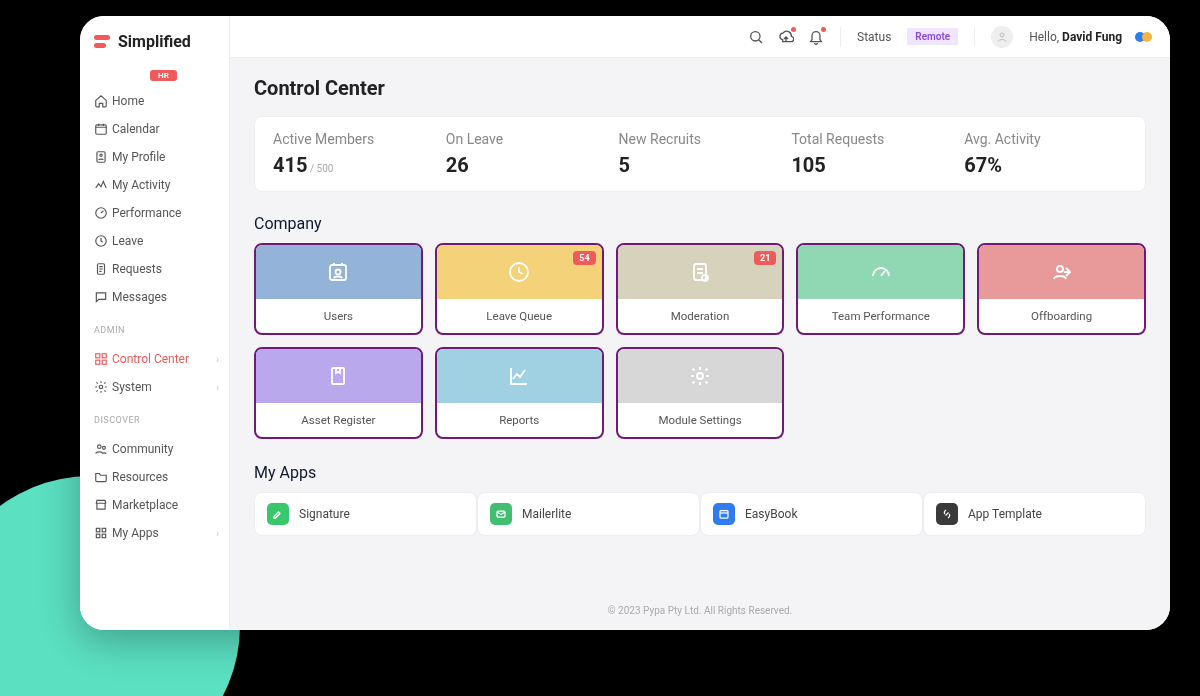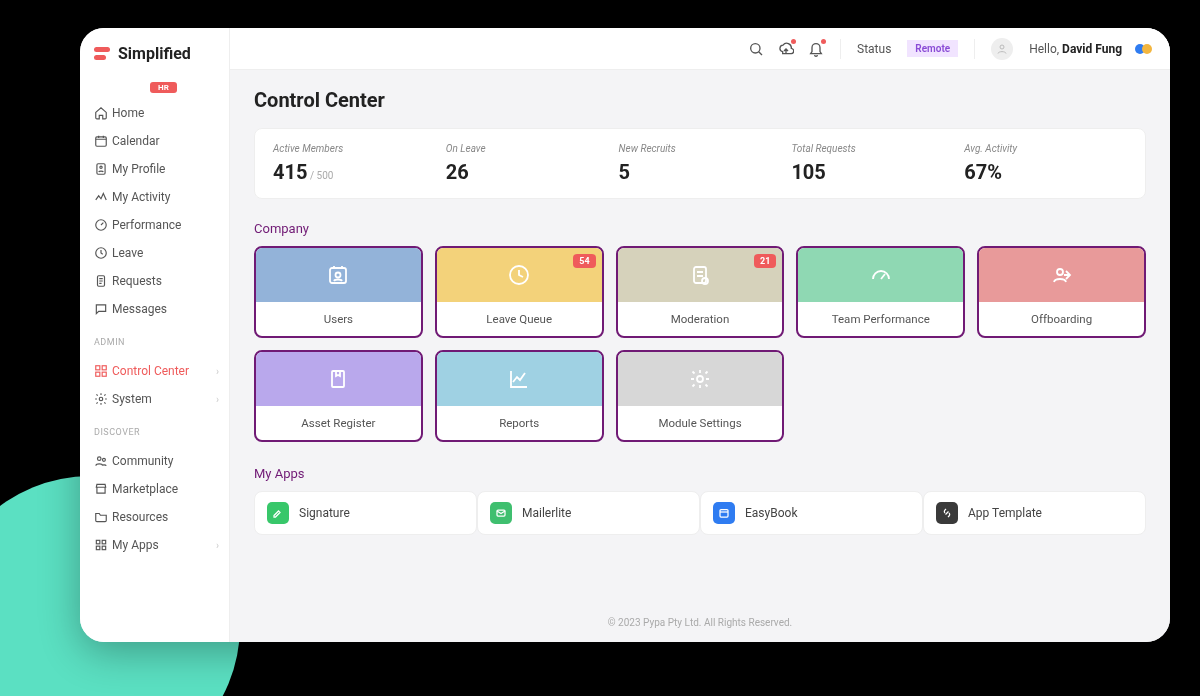--- a/index.html
+++ b/index.html
@@ -26,21 +26,20 @@
     left: 80px;
     top: 16px;
     width: 1090px;
     height: 614px;
     background: #f5f5f7;
     border-radius: 24px;
     display: flex;
     overflow: hidden;
     z-index: 1;
     box-shadow: 0 10px 40px rgba(0,0,0,.3);
-    margin-top: 12px;
   }
 
   
   .sidebar {
     width: 150px;
     background: #fff;
     border-right: 1px solid #eee;
     padding: 16px 0 8px 0;
     display: flex;
     flex-direction: column;
@@ -150,25 +149,25 @@
   .stats {
     background:#fff;
     border:1px solid #eee;
     border-radius:8px;
     display:flex;
     padding: 14px 18px;
     gap: 10px;
     margin-bottom: 22px;
   }
   .stat { flex:1; }
-  .stat-label { font-size:10px; color:#888; margin-bottom:6px;font-style:italic; }
+  .stat-label { font-size:14px; color:#888; margin-bottom:6px; }
   .stat-value { font-size:20px; font-weight:700; color:#222; }
   .stat-sub { font-size:10px; color:#aaa; font-weight:400; }
 
-  .section-title { font-size:13px; color:#701a75; margin-bottom:10px; }
+  .section-title { font-size:16px; color:#0f172a; margin-bottom:10px; }
 
   .tile-grid {
     display:grid;
     grid-template-columns: repeat(5, 1fr);
     gap: 12px;
     margin-bottom: 24px;
   }
   .tile {
     background:#fff;
     border:2px solid #701a75;
@@ -353,32 +352,32 @@
               <circle cx="9" cy="8" r="3"></circle>
               <circle cx="17" cy="10" r="2.5"></circle>
               <path d="M3 20c1-4 11-4 12 0M14 20c.5-2 6-2 7 0"></path>
             </svg>
           </span>
         <span>Community</span>
       </div>
       <div class="nav-item">
         <span class="nav-icon">
             <svg width="14" height="14" viewBox="0 0 24 24" fill="none" stroke="currentColor" stroke-width="2">
+              <path d="M3 6h6l2 3h10v9a2 2 0 0 1-2 2H5a2 2 0 0 1-2-2z"></path>
+            </svg>
+          </span>
+        <span>Resources</span>
+      </div>
+      <div class="nav-item">
+        <span class="nav-icon">
+            <svg width="14" height="14" viewBox="0 0 24 24" fill="none" stroke="currentColor" stroke-width="2">
               <path d="M4 9h16l-1-5H5zM5 9v10h14V9"></path>
             </svg>
           </span>
         <span>Marketplace</span>
-      </div>
-      <div class="nav-item">
-        <span class="nav-icon">
-            <svg width="14" height="14" viewBox="0 0 24 24" fill="none" stroke="currentColor" stroke-width="2">
-              <path d="M3 6h6l2 3h10v9a2 2 0 0 1-2 2H5a2 2 0 0 1-2-2z"></path>
-            </svg>
-          </span>
-        <span>Resources</span>
       </div>
       <div class="nav-item">
         <span class="nav-icon">
             <svg width="14" height="14" viewBox="0 0 24 24" fill="none" stroke="currentColor" stroke-width="2">
               <rect x="4" y="4" width="6" height="6"></rect>
               <rect x="14" y="4" width="6" height="6"></rect>
               <rect x="4" y="14" width="6" height="6"></rect>
               <rect x="14" y="14" width="6" height="6"></rect>
             </svg>
           </span>

